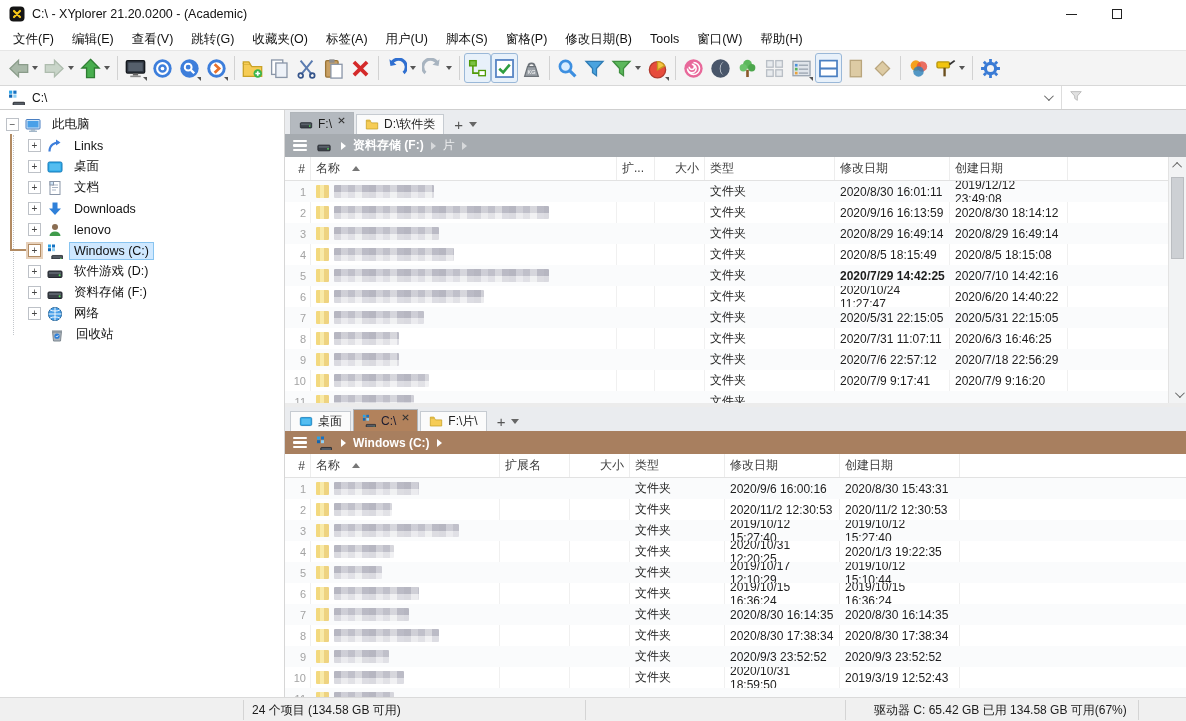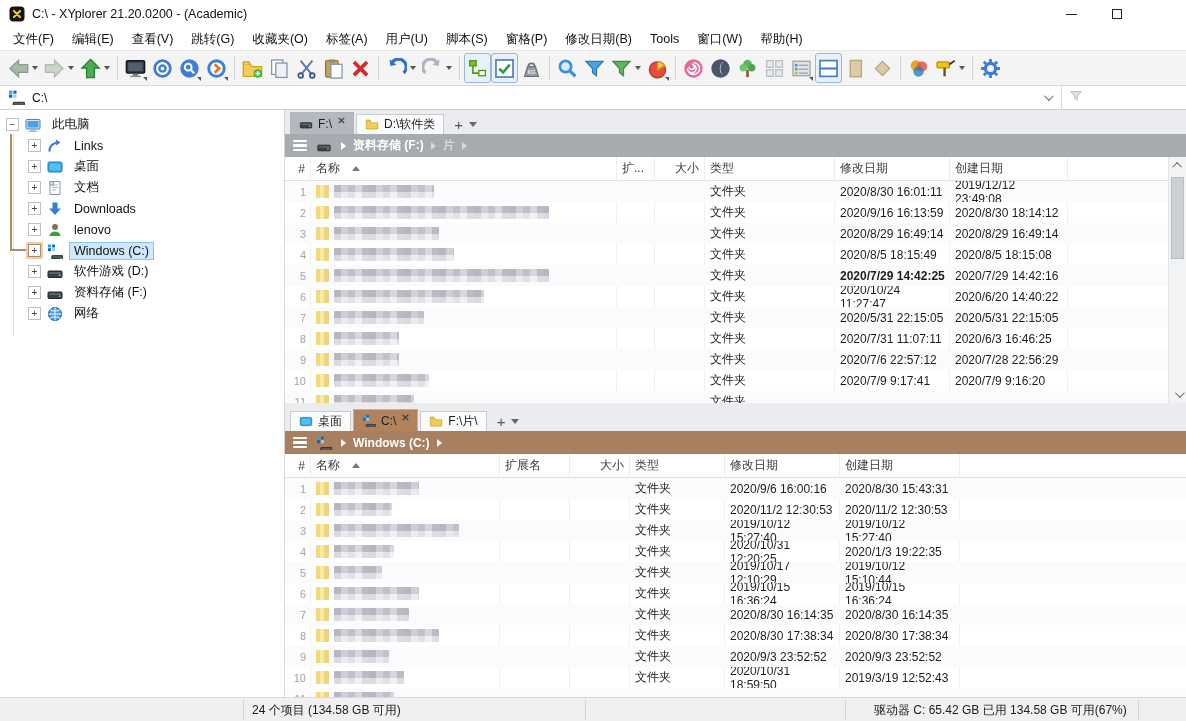--- a/index.html
+++ b/index.html
@@ -614,20 +614,32 @@
         <div class="tree-row" style="padding-left: 28px;">
           <span class="exp-wrap">+</span>
           <span class="tree-icon">
             <svg viewBox="0 0 16 16" xmlns="http://www.w3.org/2000/svg">
               <circle cx="8" cy="8" r="6.6" fill="#4aa0e8" stroke="#2a6aa0"></circle>
               <path d="M1.4 8 H14.6 M8 1.4 V14.6 M3 3.8 C5 5.5 11 5.5 13 3.8 M3 12.2 C5 10.5 11 10.5 13 12.2" fill="none" stroke="#fff" stroke-width=".9"></path>
             </svg>
           </span>
           <span class="tree-label">网络</span>
         </div>
+        <div class="tree-row" style="padding-left: 28px;">
+          <span class="exp-spacer"></span>
+          <span class="tree-icon">
+            <svg viewBox="0 0 16 16" xmlns="http://www.w3.org/2000/svg">
+              <path d="M3.6 5 H12.4 L11.5 14 H4.5 Z" fill="#aab4bd" stroke="#7d8790"></path>
+              <rect x="3" y="3.4" width="10" height="1.7" fill="#8d97a0"></rect>
+              <circle cx="8" cy="9.2" r="2.6" fill="#2f80d9"></circle>
+              <path d="M7 9.2 L7.8 10 L9.3 8.3" fill="none" stroke="#fff" stroke-width=".9"></path>
+            </svg>
+          </span>
+          <span class="tree-label">回收站</span>
+        </div>
       </div>
   </div>
   <div class="file-area">
     <div class="pane" id="pane0">
         <div class="tabbar">
           <div class="tab active" style="background: rgb(180, 185, 191); color: rgb(30, 30, 30);">
             <span class="tab-ic">
               <svg viewBox="0 0 16 16" xmlns="http://www.w3.org/2000/svg">
                 <rect x="1" y="7" width="14" height="6.5" rx="1" fill="#3b4048" stroke="#23272d"></rect>
                 <rect x="2" y="8" width="12" height="2" fill="#596069"></rect>
@@ -755,21 +767,21 @@
           <div class="row alt">
             <div class="cell num" style="width: 26px;">5</div>
             <div class="cell name-cell" style="width: 306px;">
               <span class="folder-blob"></span>
               <span class="mosaic" style="width: 215px;"></span>
             </div>
             <div class="cell" style="width: 38px;"></div>
             <div class="cell num" style="width: 50px;"></div>
             <div class="cell" style="width: 130px;">文件夹</div>
             <div class="cell" style="width: 115px; font-weight: bold;">2020/7/29 14:42:25</div>
-            <div class="cell" style="width: 118px;">2020/7/29 14:42:16</div>
+            <div class="cell" style="width: 118px;">2020/7/10 14:42:16</div>
           </div>
           <div class="row">
             <div class="cell num" style="width: 26px;">6</div>
             <div class="cell name-cell" style="width: 306px;">
               <span class="folder-blob"></span>
               <span class="mosaic" style="width: 150px;"></span>
             </div>
             <div class="cell" style="width: 38px;"></div>
             <div class="cell num" style="width: 50px;"></div>
             <div class="cell" style="width: 130px;">文件夹</div>
@@ -803,21 +815,21 @@
           <div class="row alt">
             <div class="cell num" style="width: 26px;">9</div>
             <div class="cell name-cell" style="width: 306px;">
               <span class="folder-blob"></span>
               <span class="mosaic" style="width: 65px;"></span>
             </div>
             <div class="cell" style="width: 38px;"></div>
             <div class="cell num" style="width: 50px;"></div>
             <div class="cell" style="width: 130px;">文件夹</div>
             <div class="cell" style="width: 115px;">2020/7/6 22:57:12</div>
-            <div class="cell" style="width: 118px;">2020/7/28 22:56:29</div>
+            <div class="cell" style="width: 118px;">2020/7/18 22:56:29</div>
           </div>
           <div class="row">
             <div class="cell num" style="width: 26px;">10</div>
             <div class="cell name-cell" style="width: 306px;">
               <span class="folder-blob"></span>
               <span class="mosaic" style="width: 95px;"></span>
             </div>
             <div class="cell" style="width: 38px;"></div>
             <div class="cell num" style="width: 50px;"></div>
             <div class="cell" style="width: 130px;">文件夹</div>

